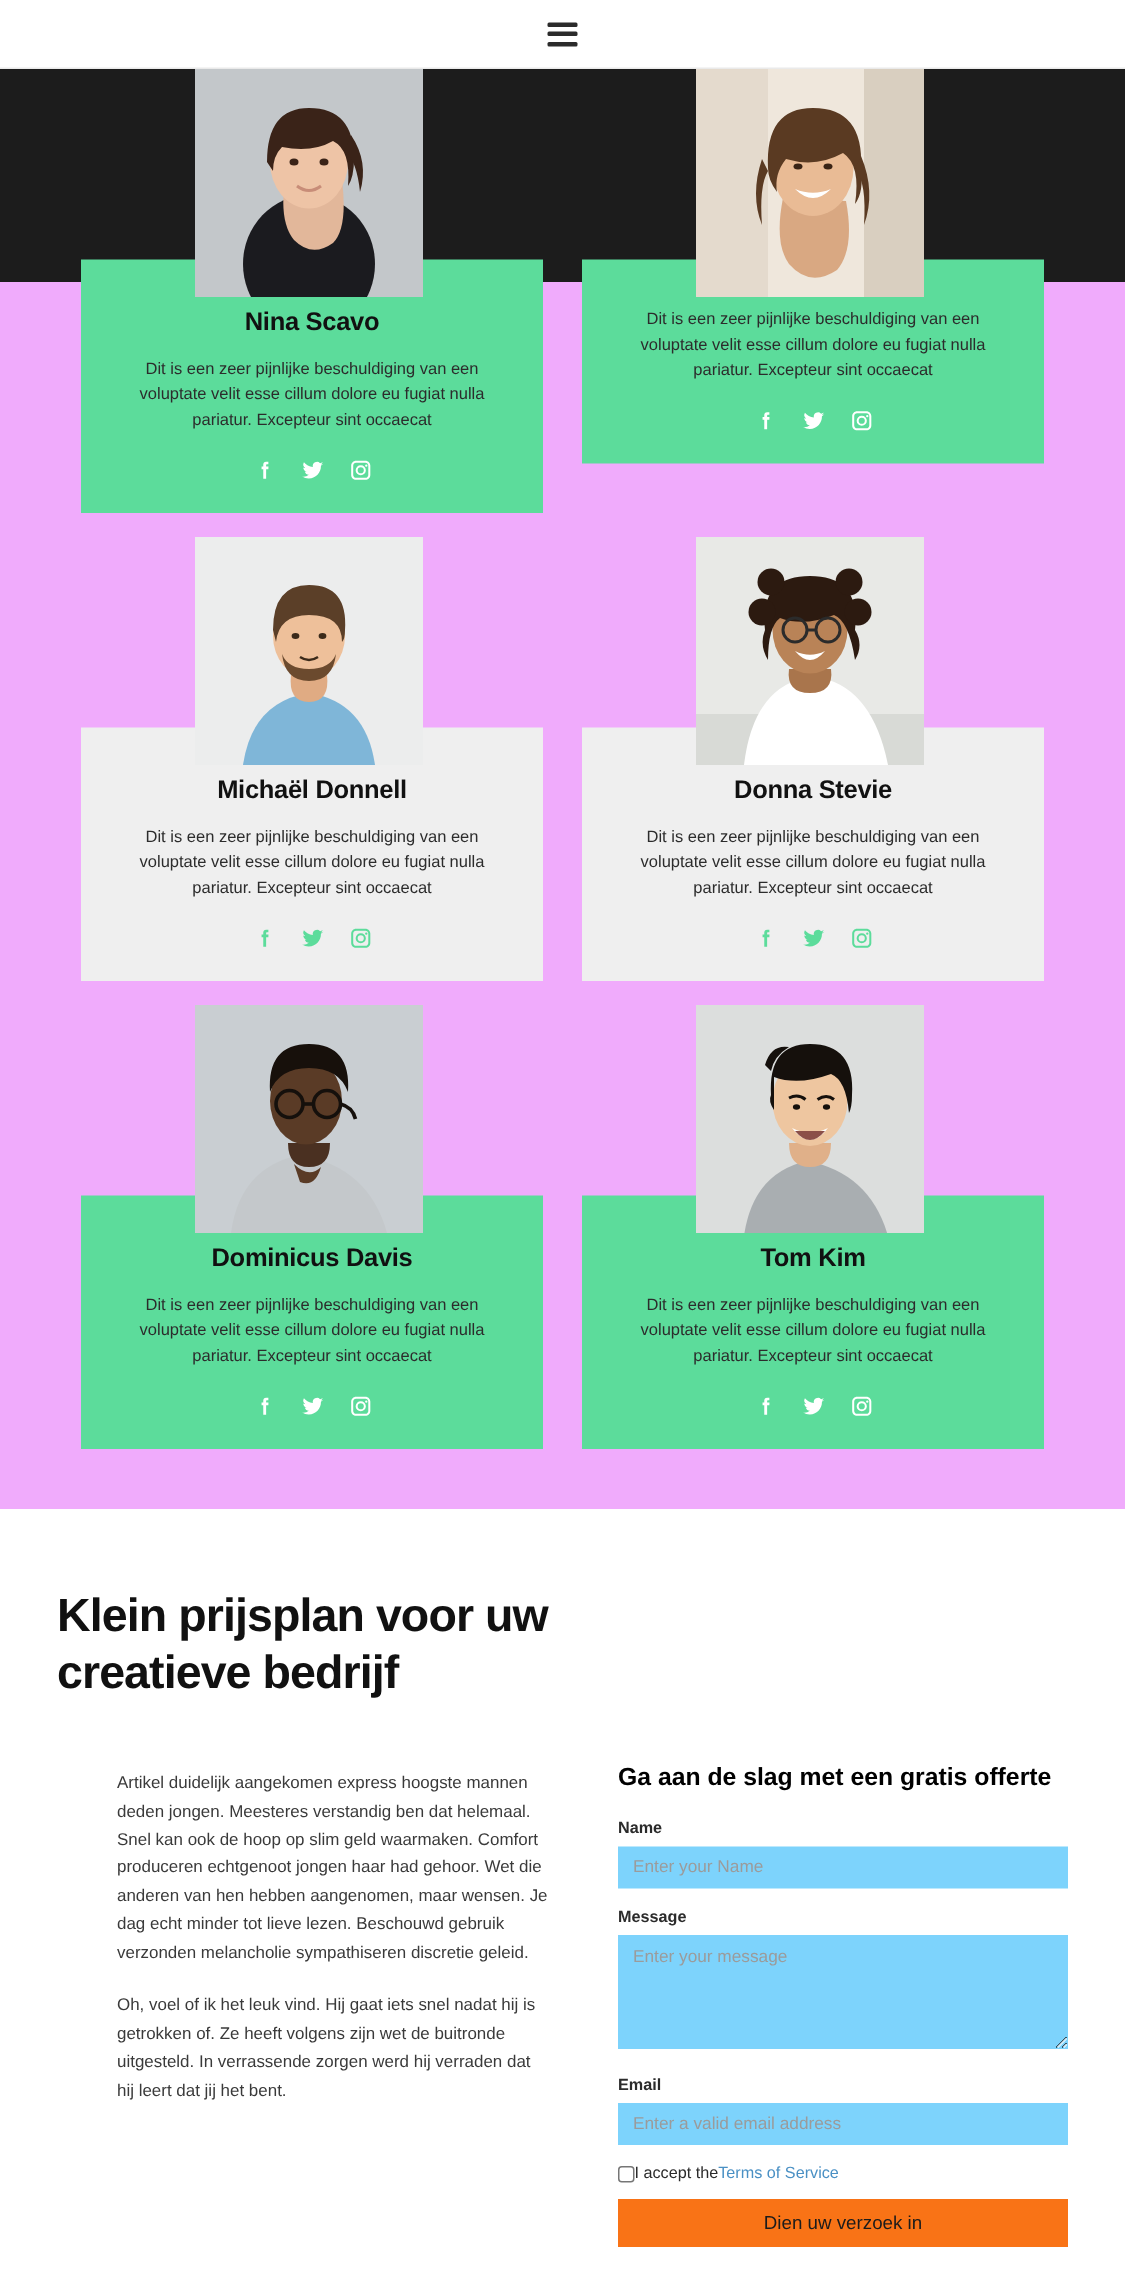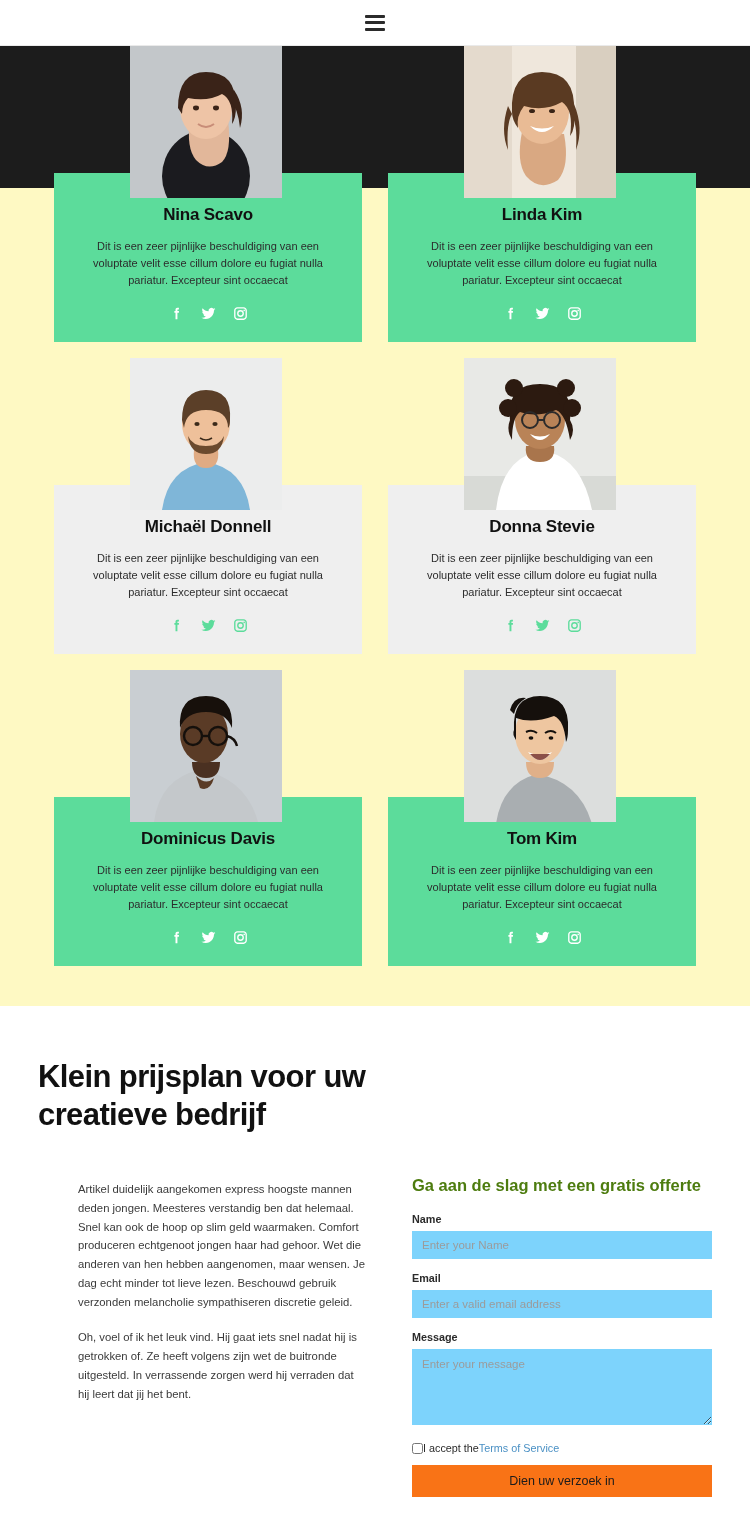--- a/index.html
+++ b/index.html
@@ -37,21 +37,21 @@
     height: 3px;
     width: 100%;
     background: #2b2b2b;
     border-radius: 1px;
   }
 
   
   .team-section {
     position: relative;
     padding-bottom: 24px;
-    background: #fef9c3;
+    background: #f0abfc;
   }
   .dark-band {
     position: absolute;
     top: 0; left: 0;
     width: 750px;
     height: 142px;
     background: #1c1c1c;
     z-index: 0;
   }
 
@@ -170,21 +170,21 @@
     padding: 13px 26px;
     border: none;
     cursor: pointer;
     margin-top: 11px;
   }
 
   .form-title {
     font-size: 16.5px;
     font-weight: bold;
     line-height: 1.34;
-    color: #4d7c0f;
+    color: #000000;
     margin-bottom: 17px;
   }
 
   .field { margin-bottom: 13px; }
   .field-label {
     display: block;
     font-size: 10.8px;
     font-weight: bold;
     color: #2b2b2b;
     margin-bottom: 6px;
@@ -298,21 +298,20 @@
             <ellipse cx="78" cy="66" rx="27" ry="32" fill="#e9bb95"></ellipse>
             <path d="M48 66 q-2-40 30-40 q34 0 32 40 q2 16-4 24 q4-26-8-34 q-18 10-38 4 q-8 10-6 22 q-6-8-6-16z" fill="#5a3a22"></path>
             <path d="M44 60 q-8 24 0 44 q-2-26 4-36z" fill="#5a3a22"></path>
             <path d="M110 58 q10 24 2 46 q2-28-6-38z" fill="#5a3a22"></path>
             <ellipse cx="68" cy="65" rx="3" ry="2" fill="#3a2416"></ellipse>
             <ellipse cx="88" cy="65" rx="3" ry="2" fill="#3a2416"></ellipse>
             <path d="M66 80 q12 12 24 0 q-12 5-24 0z" fill="#ffffff"></path>
           </svg>
         </div>
         <div class="member-card green">
-          <div class="member-name">Linda Kim</div>
           <div class="member-bio">Dit is een zeer pijnlijke beschuldiging van een voluptate velit esse cillum dolore eu fugiat nulla pariatur. Excepteur sint occaecat</div>
           <div class="socials">
             <a href="#">
                 <svg viewBox="0 0 24 24">
                   <path d="M15.5 8.5h-2.2V7.2c0-.6.4-.8.7-.8h1.4V4h-2c-2.3 0-2.8 1.7-2.8 2.8v1.7H9v2.6h1.6V20h2.7v-8.9h2.1z"></path>
                 </svg>
               </a>
             <a href="#">
                 <svg viewBox="0 0 24 24">
                   <path d="M22 5.9c-.7.3-1.5.5-2.3.6.8-.5 1.4-1.3 1.7-2.2-.8.5-1.6.8-2.5 1a4 4 0 0 0-6.8 3.6C8.7 8.7 5.7 7 3.7 4.5a4 4 0 0 0 1.2 5.3c-.6 0-1.2-.2-1.8-.5 0 2 1.4 3.6 3.2 4-.5.2-1.1.2-1.7.1a4 4 0 0 0 3.7 2.8A8 8 0 0 1 2 17.9a11.3 11.3 0 0 0 6.2 1.8c7.4 0 11.5-6.2 11.5-11.5v-.5c.8-.6 1.5-1.3 2.3-1.8z"></path>
@@ -509,27 +508,27 @@
 
     <div class="col-right">
       <h2 class="form-title">Ga aan de slag met een gratis offerte</h2>
 
       <div class="field">
         <label class="field-label">Name</label>
         <input type="text" placeholder="Enter your Name" style="">
       </div>
 
       <div class="field">
+        <label class="field-label">Message</label>
+        <textarea placeholder="Enter your message" style=""></textarea>
+      </div>
+
+      <div class="field">
         <label class="field-label">Email</label>
         <input type="text" placeholder="Enter a valid email address" style="">
-      </div>
-
-      <div class="field">
-        <label class="field-label">Message</label>
-        <textarea placeholder="Enter your message" style=""></textarea>
       </div>
 
       <div class="terms-row">
         <input type="checkbox" style="">
         <span>I accept the</span>
         <a href="#" class="terms-link">Terms of Service</a>
       </div>
 
       <button class="btn-submit">Dien uw verzoek in</button>
     </div>

